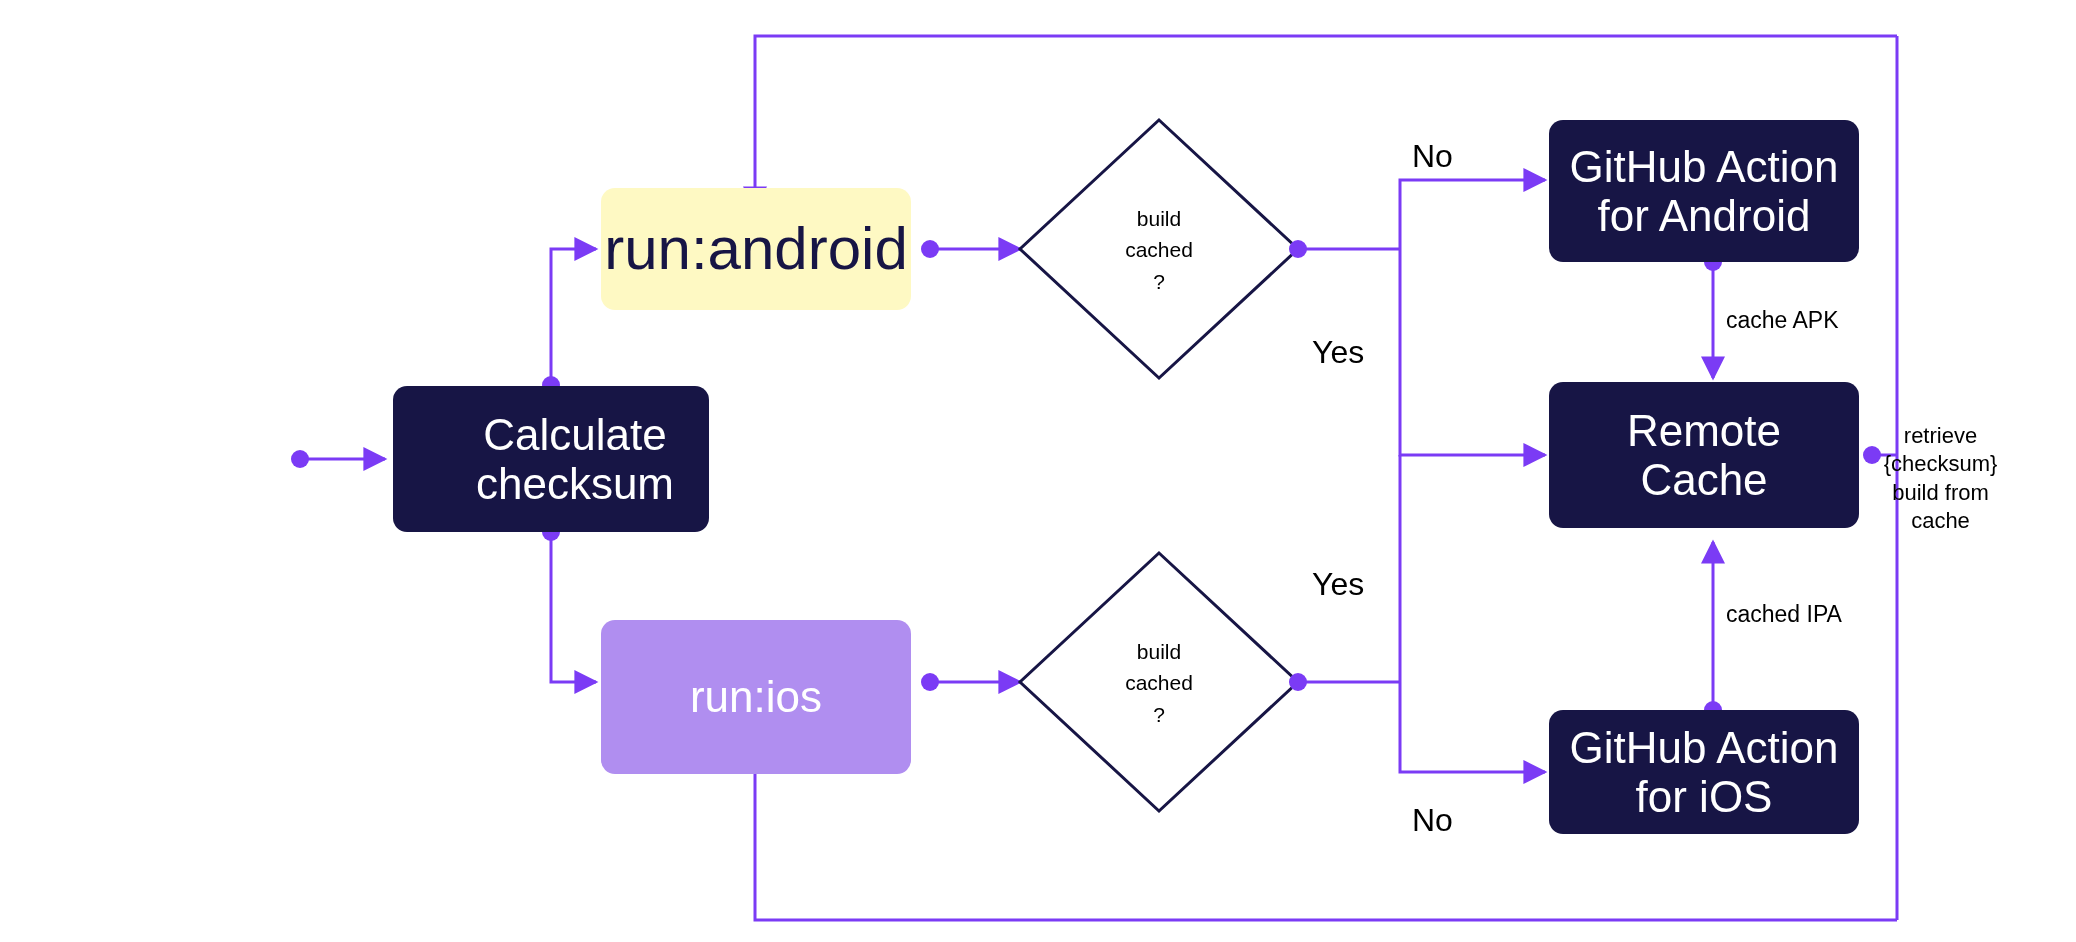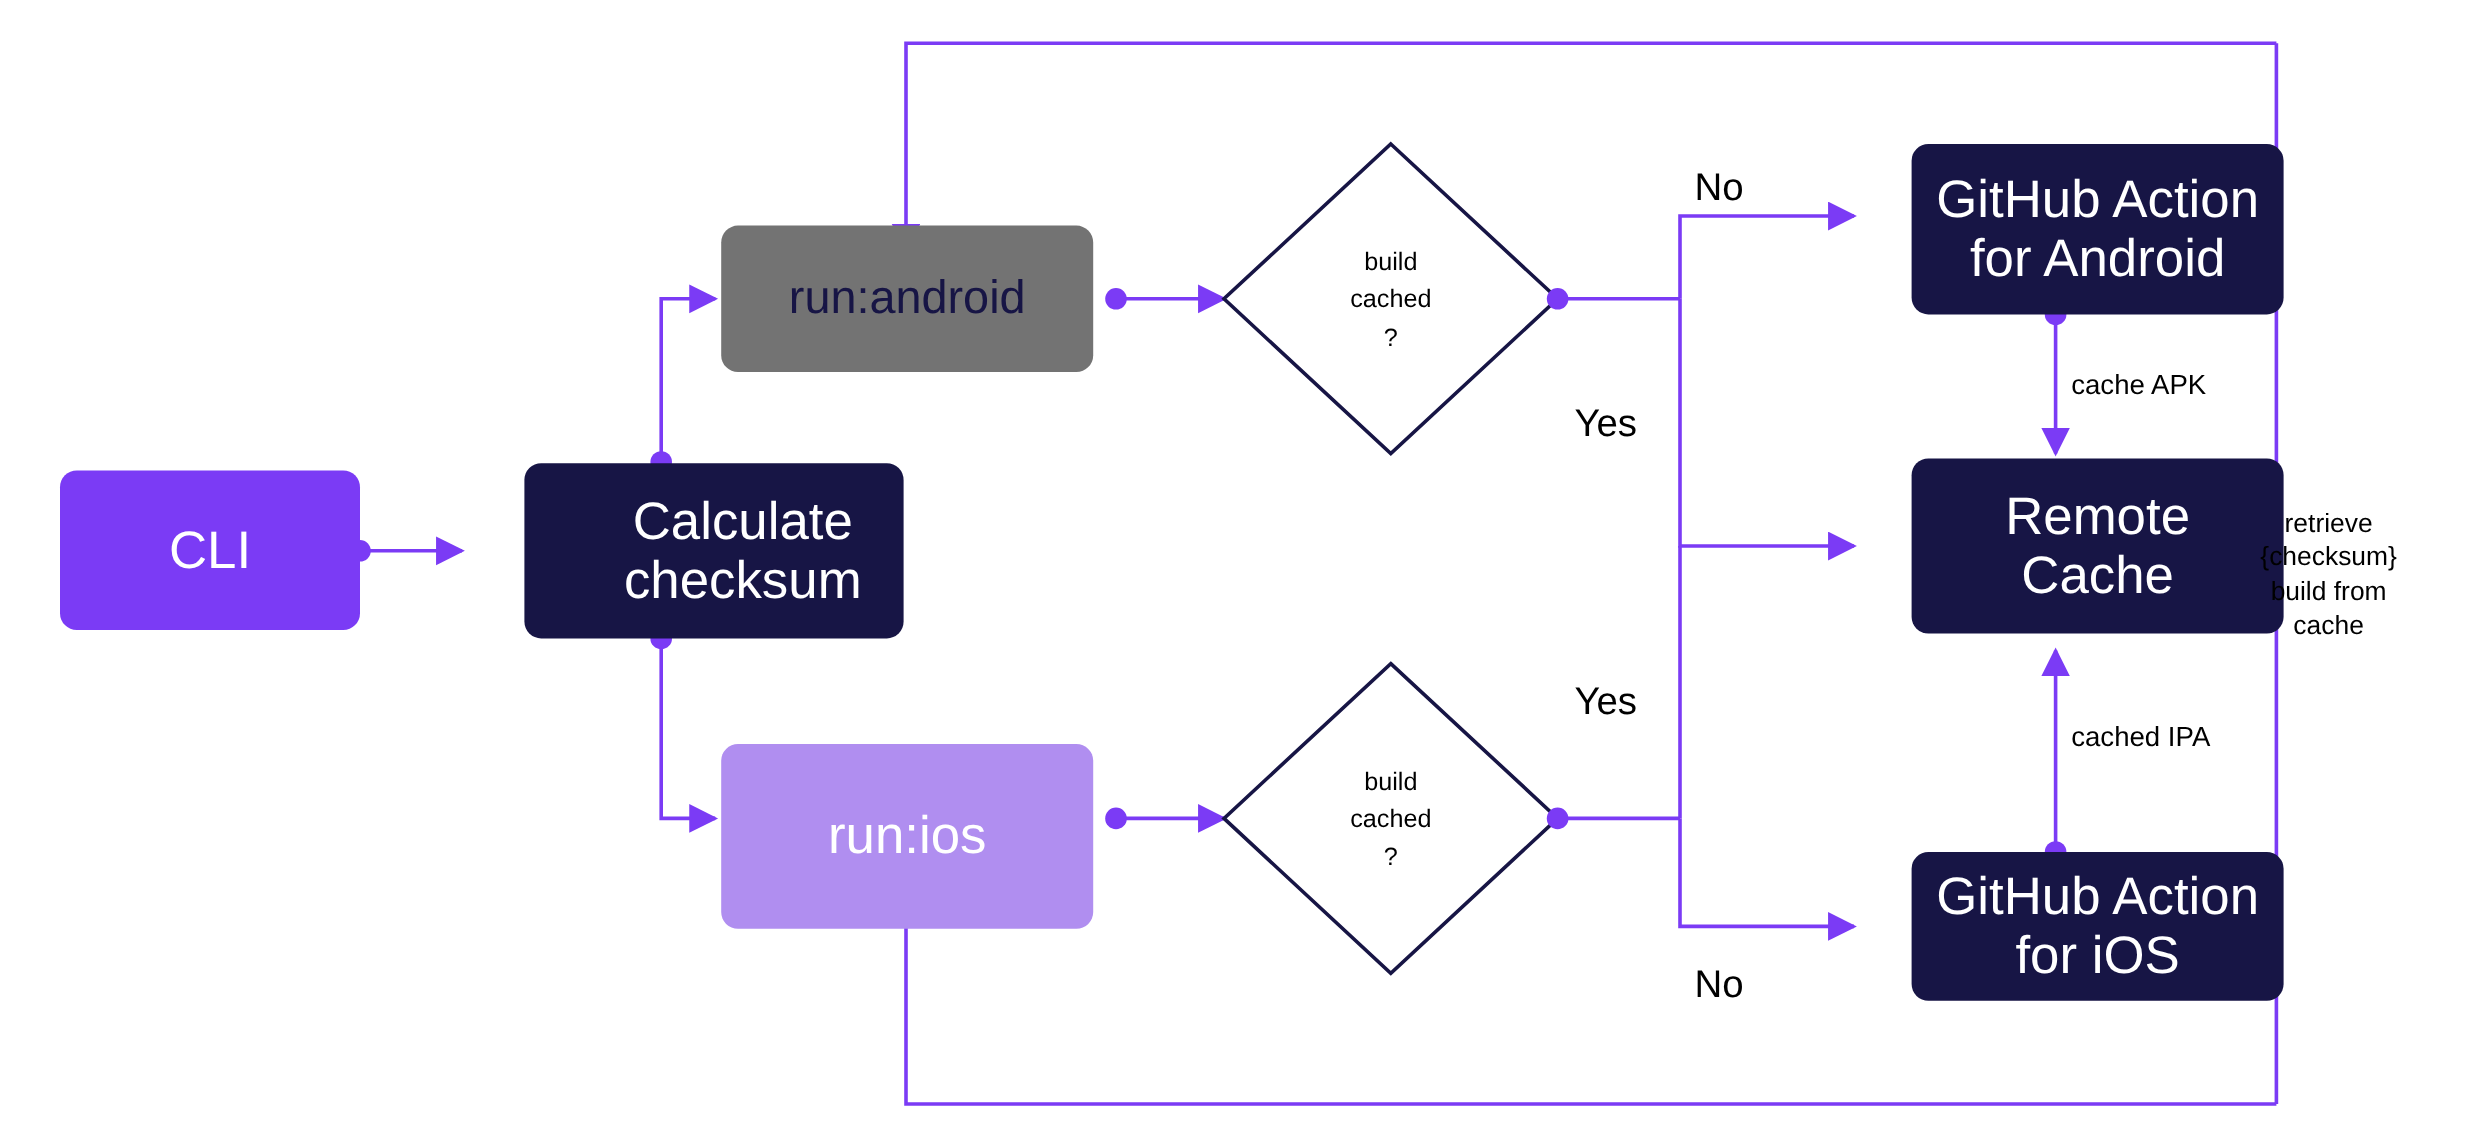--- a/index.html
+++ b/index.html
@@ -38,26 +38,25 @@
   }
   .node-cli {
     background: #7b3bf5;
     color: #ffffff;
     font-size: 44px;
   }
   .node-dark {
     background: #171545;
     color: #ffffff;
     font-size: 44px;
-    margin-left: 44px;
   }
   .node-mint {
-    background: #737373;
+    background: #fef9c3;
     color: #171545;
-    font-size: 39px;
+    font-size: 60px;
   }
   .node-lilac {
     background: #b08ef0;
     color: #ffffff;
     font-size: 44px;
   }
   .diamond-label {
     position: absolute;
     color: #000000;
     font-size: 21px;
@@ -150,23 +149,20 @@
       <circle cx="930" cy="249" r="9"></circle>
       <circle cx="930" cy="682" r="9"></circle>
       <circle cx="1298" cy="249" r="9"></circle>
       <circle cx="1298" cy="682" r="9"></circle>
       <circle cx="1713" cy="262" r="9"></circle>
       <circle cx="1713" cy="710" r="9"></circle>
       <circle cx="1872" cy="455" r="9"></circle>
     </g>
   </svg>
 
-  <div class="node node-cli" style="left:50px; top:392px; width:250px; height:133px;">
-    <span>CLI</span>
-  </div>
 
   <div class="node node-dark" style="left:393px; top:386px; width:316px; height:146px;padding-left:48px;">
     <span>Calculate
 checksum</span>
   </div>
 
   <div class="node node-mint" style="left:601px; top:188px; width:310px; height:122px;">
     <span>run:android</span>
   </div>
 

